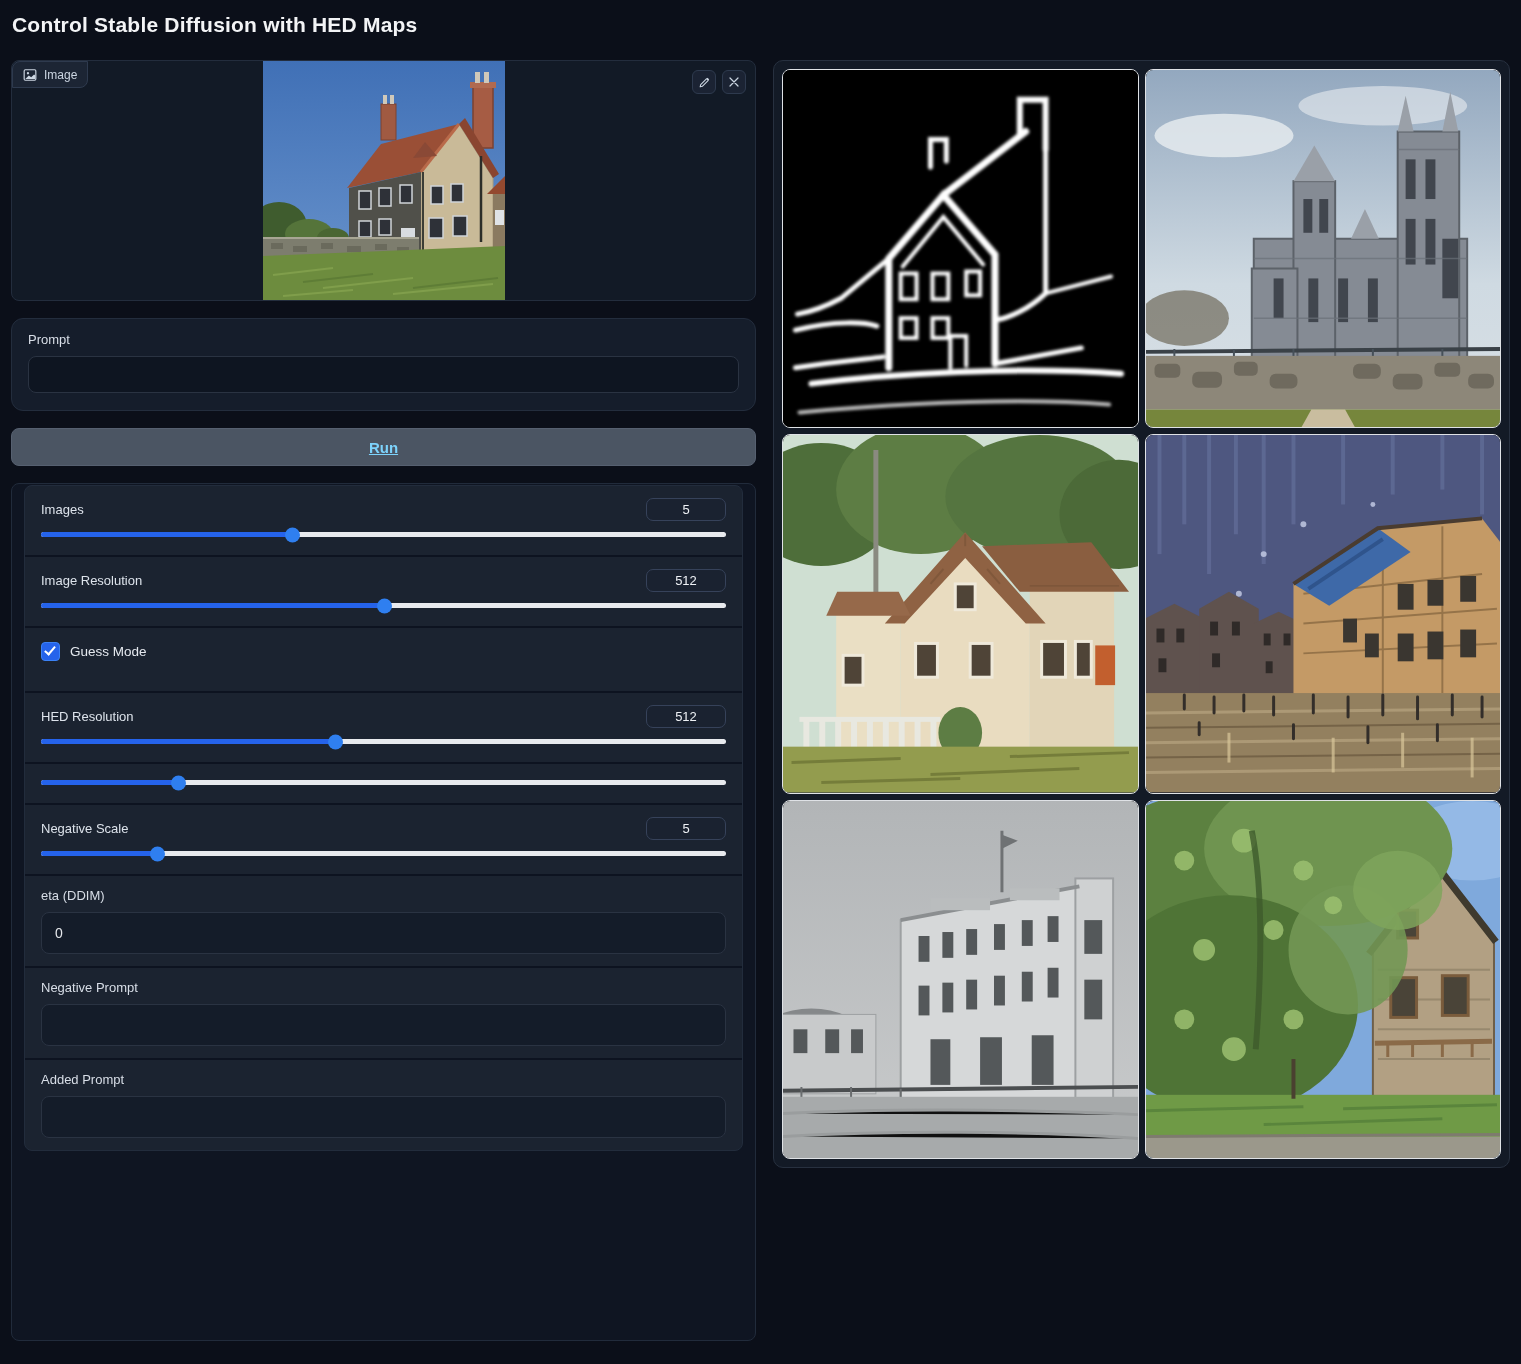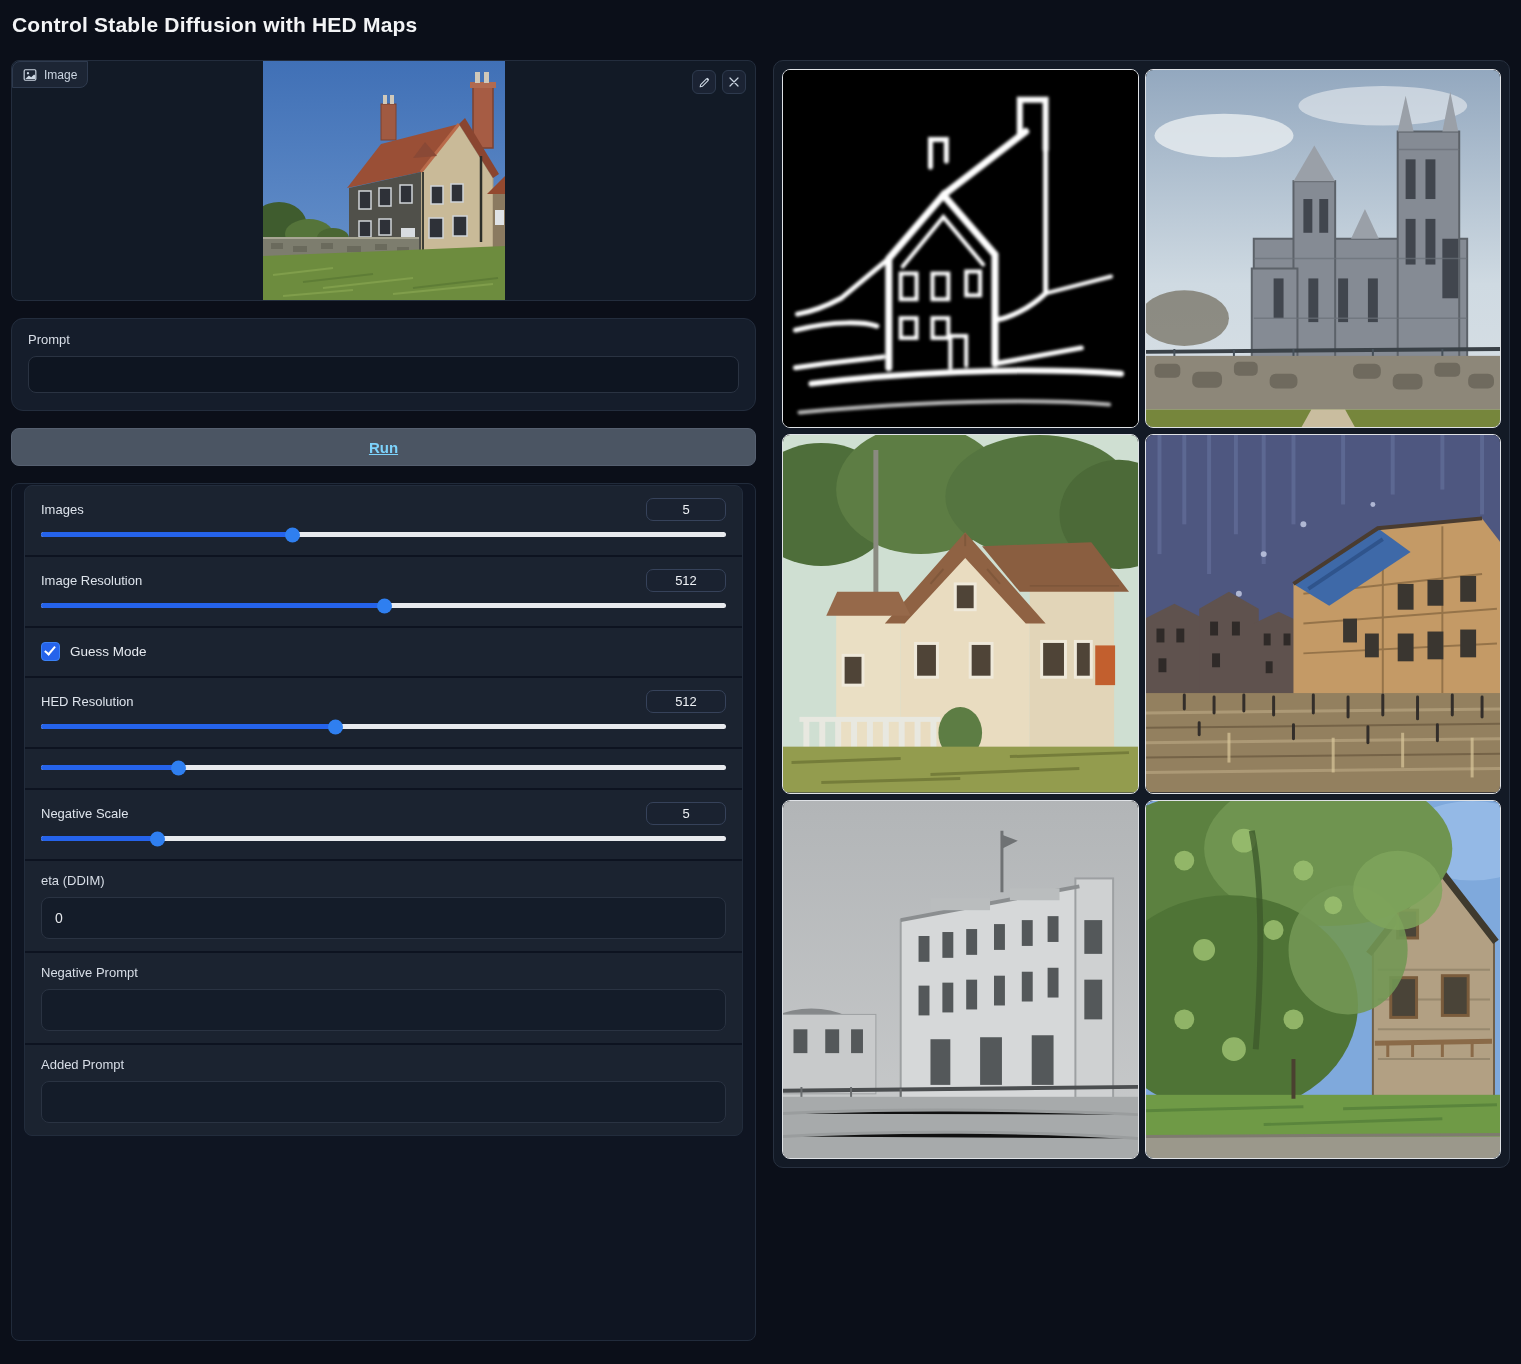--- a/index.html
+++ b/index.html
@@ -72,21 +72,21 @@
   .vbox{
     min-width:56px;text-align:center;background:#1a2230;border:1px solid #36425a;
     border-radius:7px;padding:3px 11px;font-size:13px;color:#eef1f5;cursor:text;
   }
   .strack{position:relative;height:5px;background:#e8eaee;border-radius:3px;margin:4px 0 6px;cursor:pointer;}
   .sfill{position:absolute;left:0;top:0;height:100%;background:#2563eb;border-radius:3px 0 0 3px;}
   .shandle{
     position:absolute;right:-8px;top:50%;transform:translateY(-50%);
     width:15px;height:15px;background:#2f7ff0;border-radius:50%;display:block;cursor:grab;
   }
-  .checkrow{display:flex;align-items:center;gap:10px;padding:14px 16px 15px;}
+  .checkrow{display:flex;align-items:center;gap:10px;padding:14px 16px 30px;}
   .checkbox{
     width:17px;height:17px;background:#141c29;border:1px solid #3b4optional;border:1px solid #3b4a63;
     border-radius:4px;position:relative;display:inline-block;cursor:pointer;flex:none;
   }
   .checkbox.checked{background:#2563eb;border-color:#3b82f6;}
   .checkbox.checked::after{
     content:"";position:absolute;left:5px;top:1px;width:4px;height:9px;
     border:solid #fff;border-width:0 2.5px 2.5px 0;transform:rotate(40deg);
   }
   .clabel{font-size:13.5px;color:#e5e9ef;}

